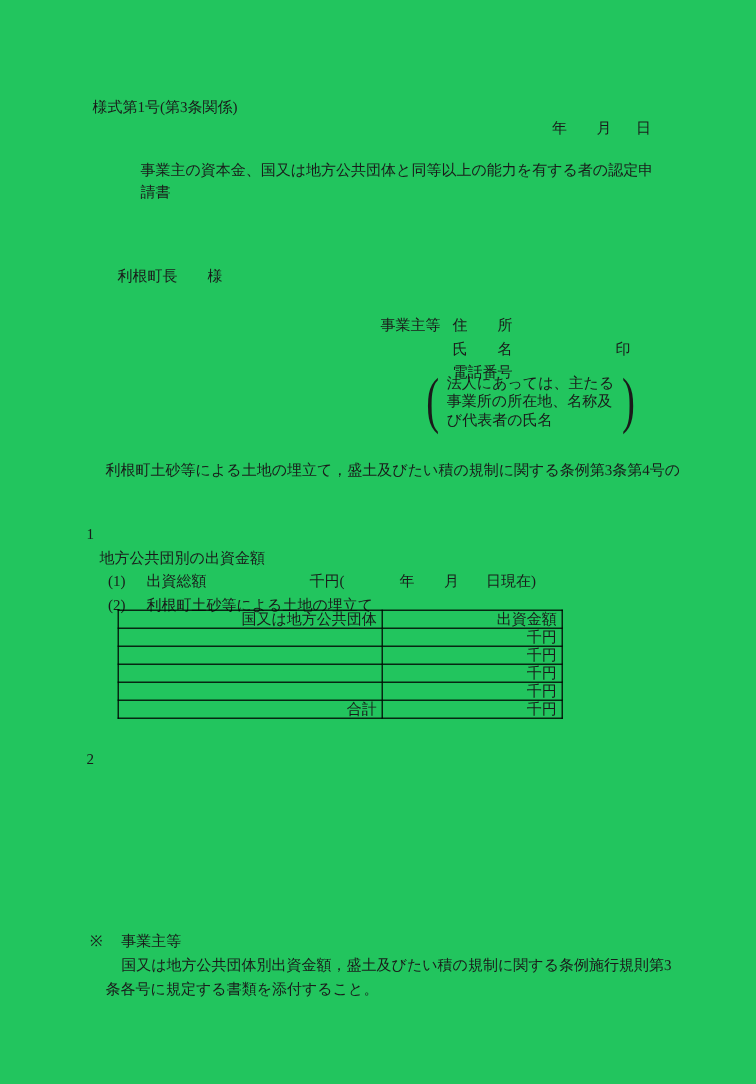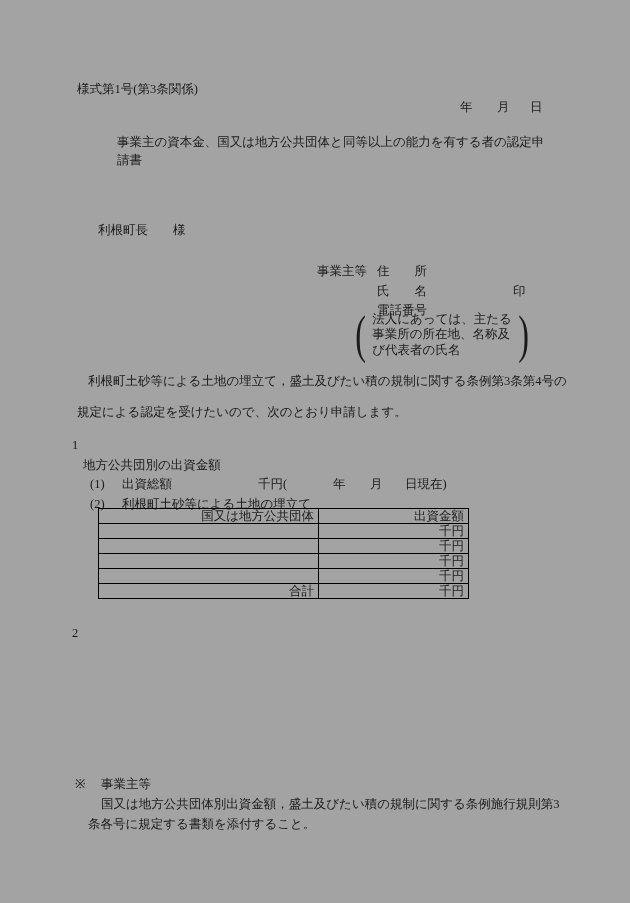--- a/index.html
+++ b/index.html
@@ -1,20 +1,20 @@
 <!DOCTYPE html>
 <html><head>
 <meta charset="utf-8">
 <style>
   * { margin:0; padding:0; box-sizing:border-box; }
   html,body { background:#ffffff; }
   .page {
     position:relative;
     width:630px; height:903px;
-    background:#a3a3a3;
+    background:#22c55e;
     font-family:"Liberation Serif","DejaVu Serif",serif;
     font-size:12.5px;
     color:#1a1a1a;
     overflow:hidden;
   }
   .abs {
     position:absolute;
     white-space:pre;
     line-height:16px;
   }
@@ -84,22 +84,21 @@
   <div class="corp-note">
     <span class="big-paren">(</span>
     <span class="corp-lines">
       <div>法人にあっては、主たる</div>
       <div>事業所の所在地、名称及</div>
       <div>び代表者の氏名</div>
     </span>
     <span class="big-paren">)</span>
   </div>
 
-  <div class="abs" style="left:88px; top:373px;">利根町土砂等による土地の埋立て，盛土及びたい積の規制に関する条例第3条第4号の</div>
-  <div class="abs" style="left:77px; top:404px;">規定による認定を受けたいので、次のとおり申請します。</div>
+  <div class="abs" style="left:88px; top:384px;">利根町土砂等による土地の埋立て，盛土及びたい積の規制に関する条例第3条第4号の</div>
 
   <div class="abs" style="left:72px; top:437px;">1</div>
   <div class="abs" style="left:83px; top:457px;">地方公共団別の出資金額</div>
 
   <div class="subrow" style="left:90px; top:476px;">
     <span style="left:0;">(1)</span>
     <span style="left:32px;">出資総額</span>
     <span style="left:168px;">千円(</span>
     <span style="left:243px;">年</span>
     <span style="left:280px;">月</span>

